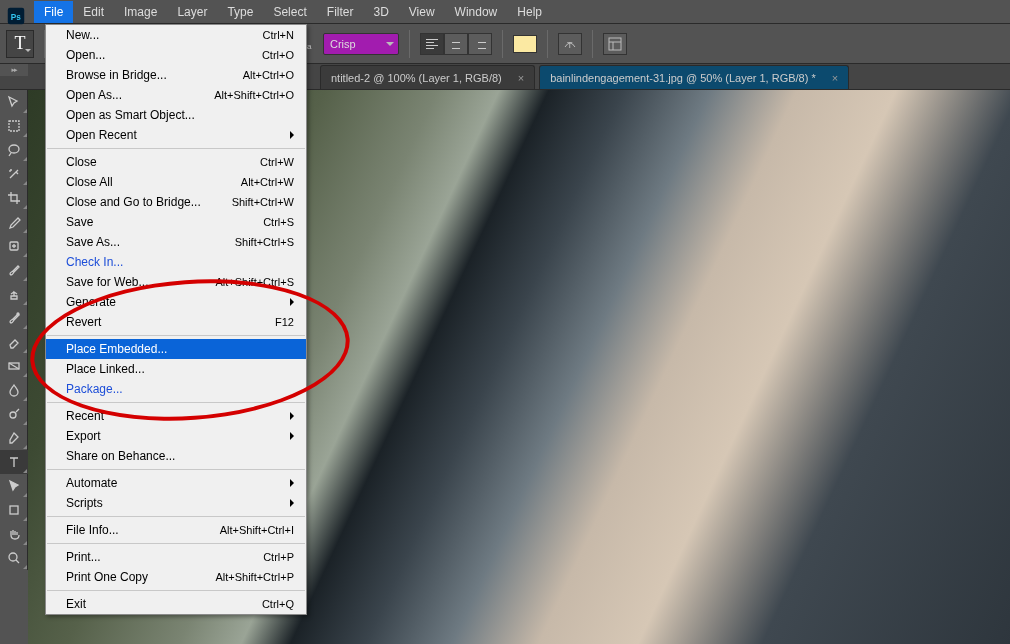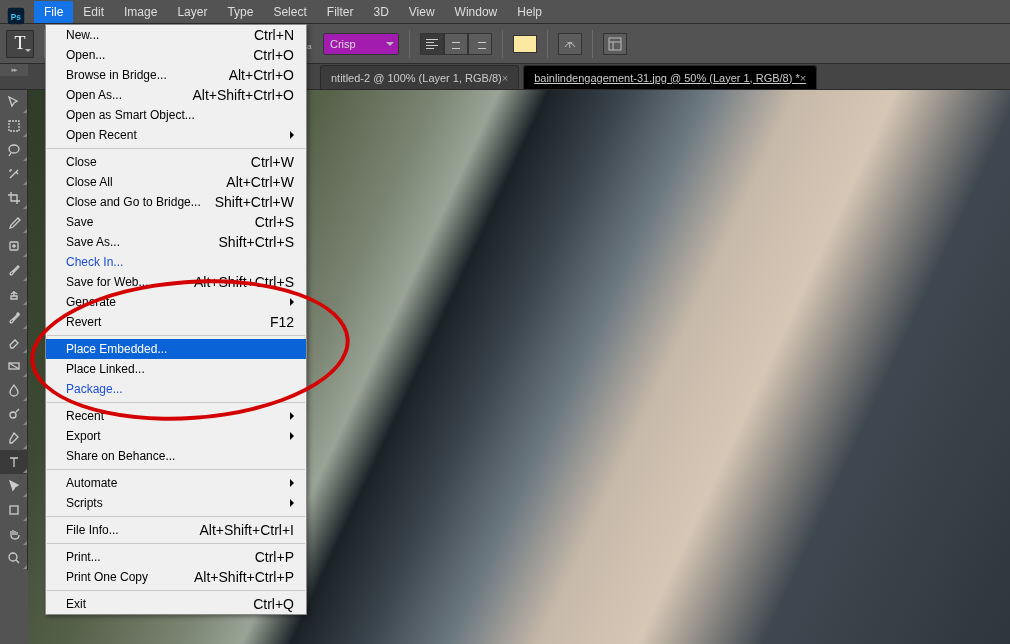--- a/index.html
+++ b/index.html
@@ -19,41 +19,41 @@
   .combo::after { content:""; position:absolute; right:4px; top:50%; margin-top:-2px; border:4px solid transparent; border-top-color:#bbb; }
   .opt-icon { width:22px; height:22px; display:flex; align-items:center; justify-content:center; color:#bbb; }
   .swatch { width:24px; height:18px; background:#fbe9a2; border:1px solid #333; }
   .aligngrp { display:flex; gap:0; }
   .aligngrp .btn, .sq-btn { width:24px; height:22px; background:#5c5c5c; border:1px solid #333; display:flex; align-items:center; justify-content:center; }
   .aligngrp .btn.active { background:#3a3a3a; }
   .lines { display:flex; flex-direction:column; gap:2px; width:12px; }
   .lines span { height:1px; background:#ccc; display:block; }
   
   .tabbar { height:26px; background:#454545; display:flex; align-items:flex-end; padding-left:320px; border-bottom:1px solid #2a2a2a; }
-  .doc-tab { height:24px; padding:0 10px; display:flex; align-items:center; gap:0; background:#3b3b3b; border:1px solid #2a2a2a; border-bottom:none; font-size:11px; color:#ccc; margin-right:4px; border-radius:3px 3px 0 0; }
-  .doc-tab.active { background:#000000;text-decoration:underline; }
+  .doc-tab { height:24px; padding:0 10px; display:flex; align-items:center; gap:16px; background:#3b3b3b; border:1px solid #2a2a2a; border-bottom:none; font-size:11px; color:#ccc; margin-right:4px; border-radius:3px 3px 0 0; }
+  .doc-tab.active { background:#0c4a6e; }
   .doc-tab .x { color:#999; font-size:11px; }
   
   .toolbox { position:absolute; left:0; top:90px; width:28px; background:#535353; border-right:1px solid #2a2a2a; display:flex; flex-direction:column; }
   .toolbox .tb { width:28px; height:24px; display:flex; align-items:center; justify-content:center; color:#ccc; position:relative; }
   .toolbox .tb.sel { background:#3a3a3a; }
   .toolbox .tb svg { width:14px; height:14px; stroke:#ccc; fill:none; stroke-width:1.3; }
   .toolbox .tb .tri { position:absolute; right:1px; bottom:1px; border:2px solid transparent; border-bottom-color:#888; border-right-color:#888; }
   .expand-tab { position:absolute; left:0; top:64px; width:28px; height:12px; background:#535353; display:flex; align-items:center; justify-content:center; }
   .expand-tab::before { content:"▸▸"; font-size:7px; color:#aaa; letter-spacing:-1px; }
   
   .canvas-area { position:absolute; left:28px; top:90px; right:0; bottom:0; background:#262626; overflow:hidden; }
   .photo { position:absolute; inset:0; background: linear-gradient(115deg,#2e3b26 0%, #3d4a33 14%, #56614a 24%, #7a8472 33%, #9aa496 38%, #1b2227 42%, #3a444c 48%, #6e7a82 55%, #c7b9a9 62%, #d6c7b5 70%, #3f4850 80%, #2e363d 100%); }
   
   .dropdown { position:absolute; left:45px; top:24px; width:262px; background:#f0f0f0; border:1px solid #8a8a8a; box-shadow:2px 2px 4px rgba(0,0,0,0.35); z-index:20; color:#000; font-size:12px; }
   .dropdown .row { display:flex; align-items:center; height:20px; padding:0 12px 0 20px; position:relative; }
   .dropdown .row.hl { background:#0a64d8; color:#fff; }
   .dropdown .row.dis { color:#1d4ed8; }
   .dropdown .lbl { flex:1; white-space:nowrap; }
-  .dropdown .sc { color:inherit; font-size:14px; }
+  .dropdown .sc { color:inherit; font-size:11px; }
   .dropdown .sub::after { content:""; position:absolute; right:8px; top:50%; margin-top:-4px; border:4px solid transparent; border-left-color:#000; }
   .dropdown .sep { height:1px; background:#c8c8c8; margin:3px 1px; }
   
   .annot { position:absolute; z-index:30; border:4px solid #d40000; border-radius:50%; pointer-events:none; }
 </style>
 </head>
 <body>
 
 <div class="menubar">
   <div class="ps-logo">

